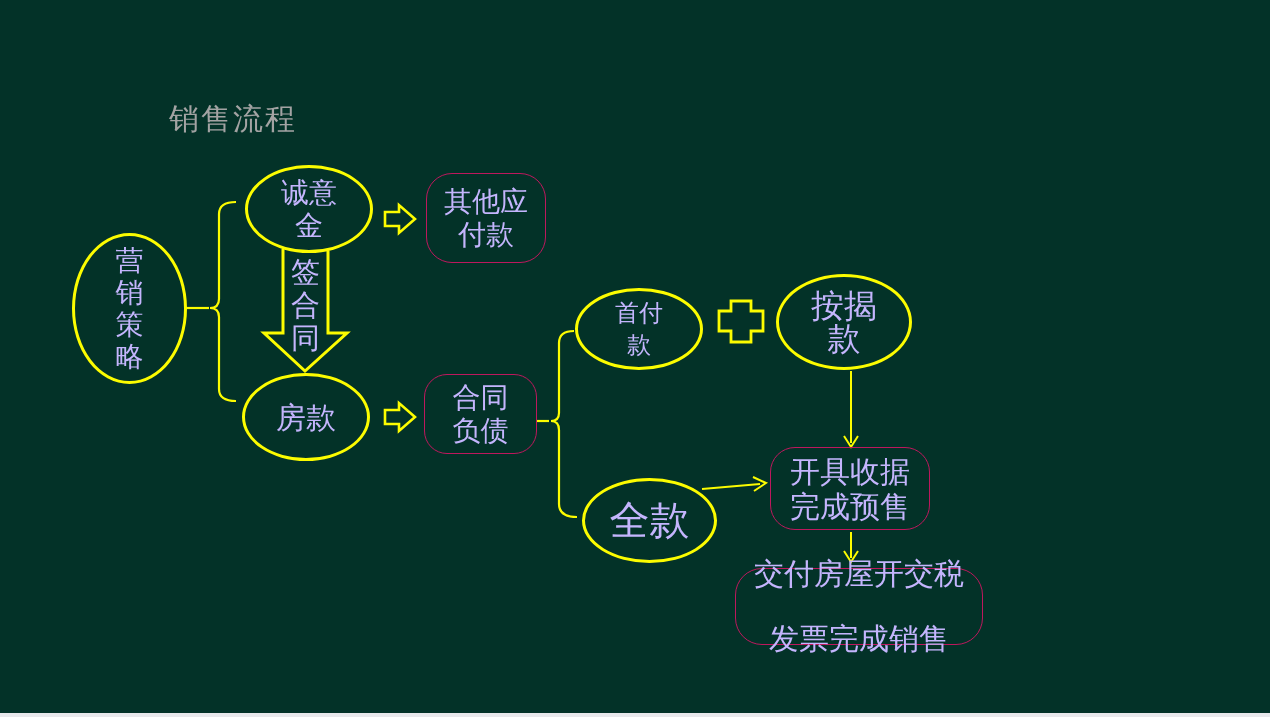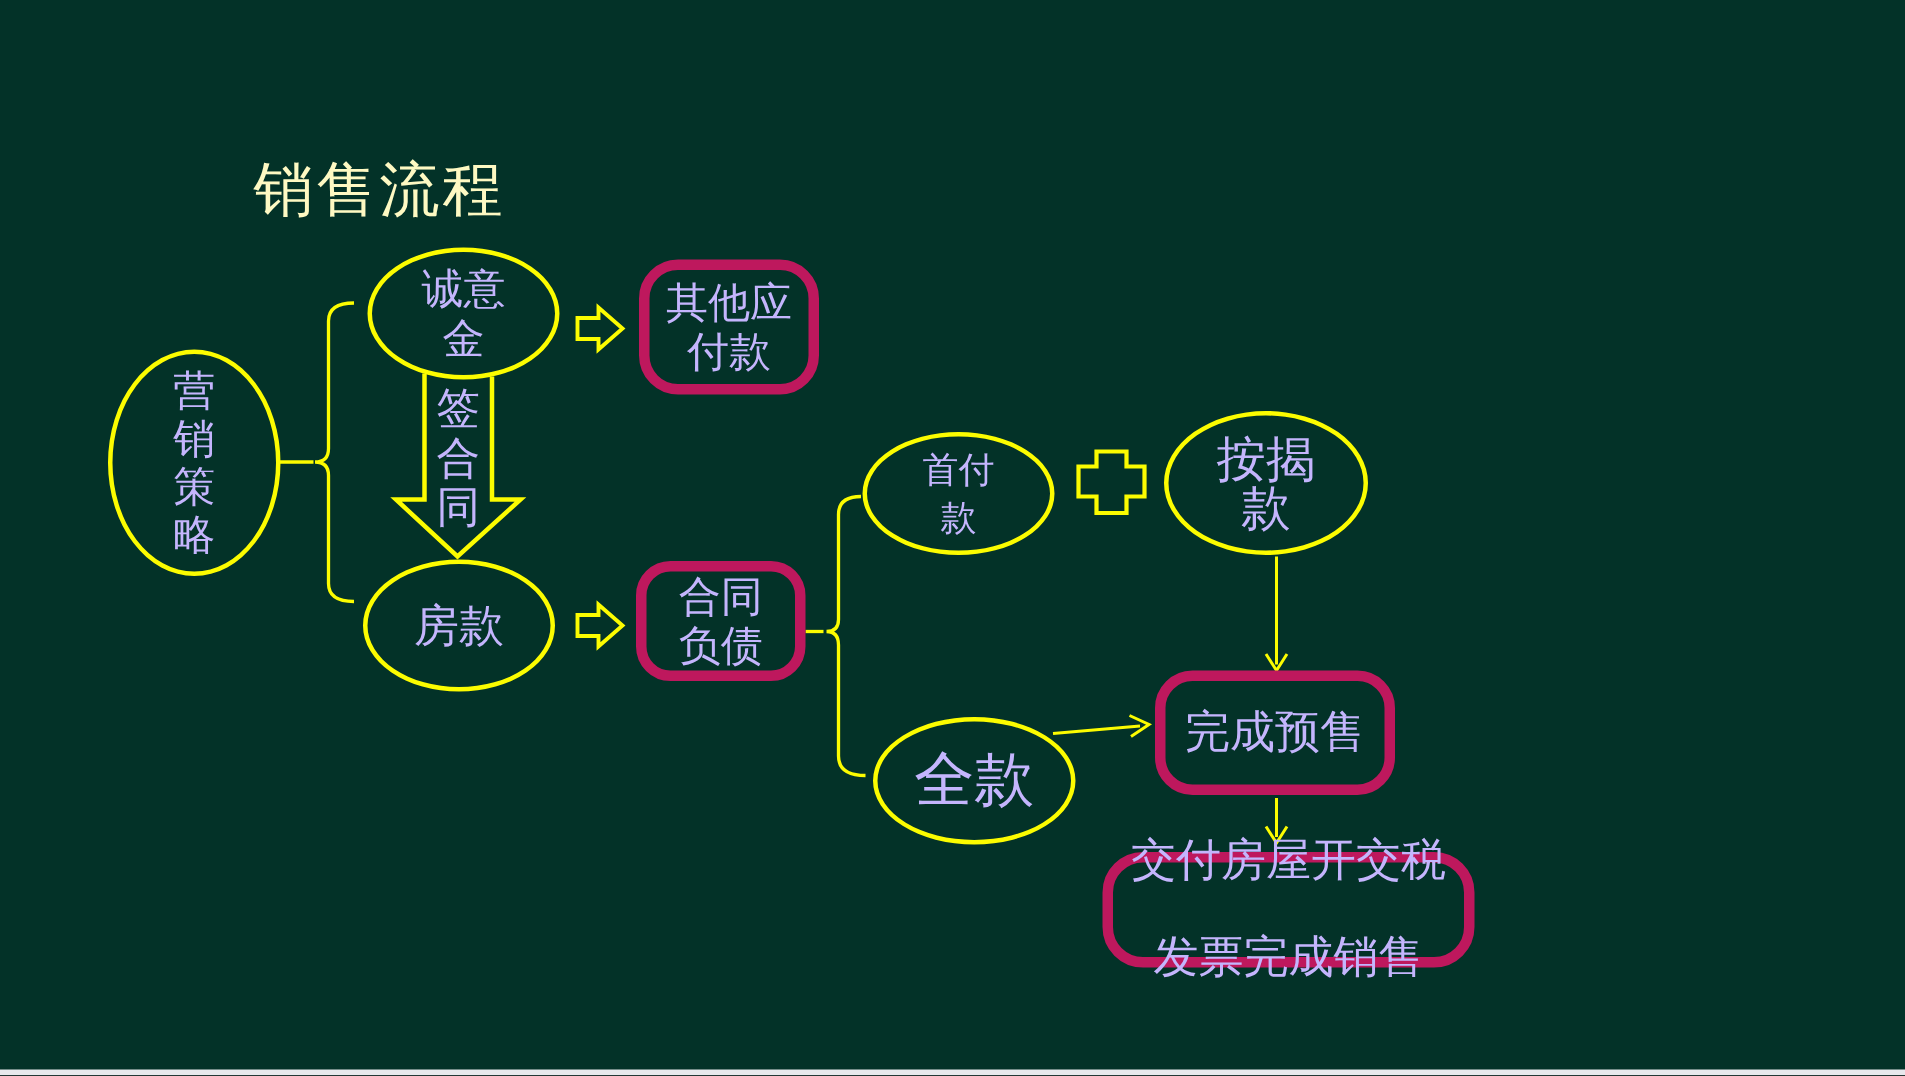--- a/index.html
+++ b/index.html
@@ -4,29 +4,29 @@
 <style>
   html,body{margin:0;padding:0;background:#111;}
   .stage{
     position:relative;width:1270px;height:717px;overflow:hidden;
     background:#033228;
     font-family:"DejaVu Sans","Liberation Sans",sans-serif;
   }
   .overlay{position:absolute;left:0;top:0;width:1270px;height:717px;}
   .title{
     position:absolute;left:169px;top:99px;
-    font-size:40px;letter-spacing:2px;color:#fef9c3;white-space:nowrap;
+    font-size:30px;letter-spacing:2px;color:#a3a3a3;white-space:nowrap;
   }
   .node{
     position:absolute;display:flex;flex-direction:column;
     align-items:center;justify-content:center;
     color:#c4b5fd;text-align:center;box-sizing:border-box;
   }
   .ellipse{border:3px solid #fcfc00;border-radius:50%;}
-  .rrect{border:7px solid #be185d;}
+  .rrect{border:1px solid #be185d;}
   .ln{display:block;}
 
   .n-marketing{left:72px;top:233px;width:115px;height:151px;font-size:28px;line-height:32px;}
   .n-earnest{left:245px;top:165px;width:128px;height:88px;font-size:28px;line-height:33px;}
   .n-other{left:426px;top:173px;width:120px;height:90px;font-size:28px;line-height:33px;border-radius:26px;}
   .n-sign{left:281px;top:254px;width:49px;height:102px;font-size:29px;line-height:33px;}
   .n-house{left:242px;top:373px;width:128px;height:88px;font-size:30px;line-height:33px;}
   .n-contract{left:424px;top:374px;width:113px;height:80px;font-size:28px;line-height:33px;border-radius:23px;}
   .n-downpay{left:575px;top:288px;width:128px;height:82px;font-size:24px;line-height:32px;}
   .n-mortgage{left:776px;top:274px;width:136px;height:96px;font-size:33px;line-height:33px;}
@@ -109,20 +109,21 @@
   <div class="node ellipse n-mortgage">
     <span class="ln">按揭</span>
     <span class="ln">款</span>
   </div>
 
   <div class="node ellipse n-fullpay">
     <span class="ln">全款</span>
   </div>
 
   <div class="node rrect n-receipt">
+    <span class="ln">开具收据</span>
     <span class="ln">完成预售</span>
   </div>
 
   <div class="node rrect n-deliver">
     <span class="ln">交付房屋开交税</span>
     <span class="ln">发票完成销售</span>
   </div>
 
   <div class="bottom-bar"></div>
 </div>

